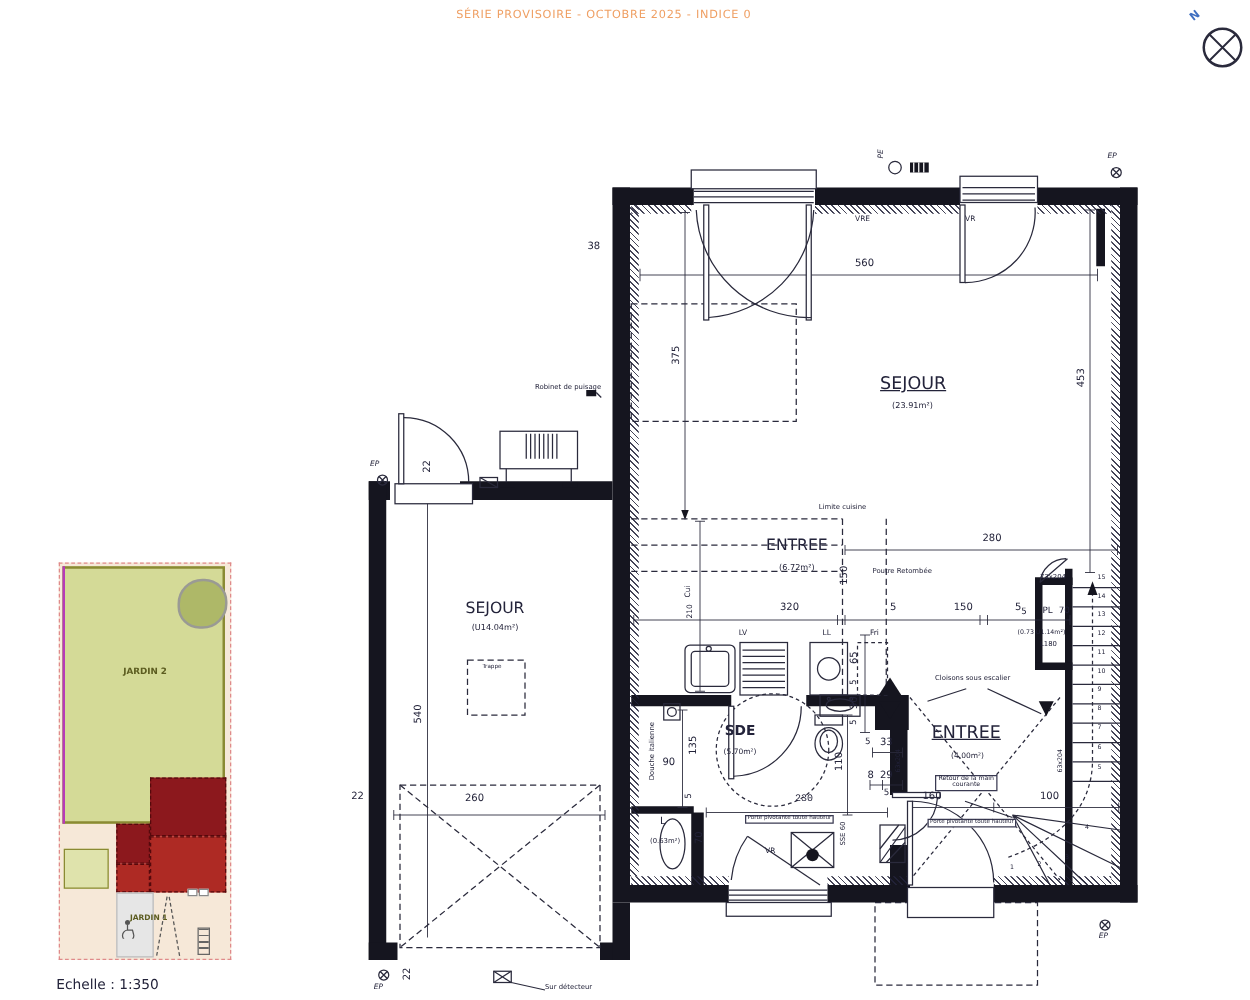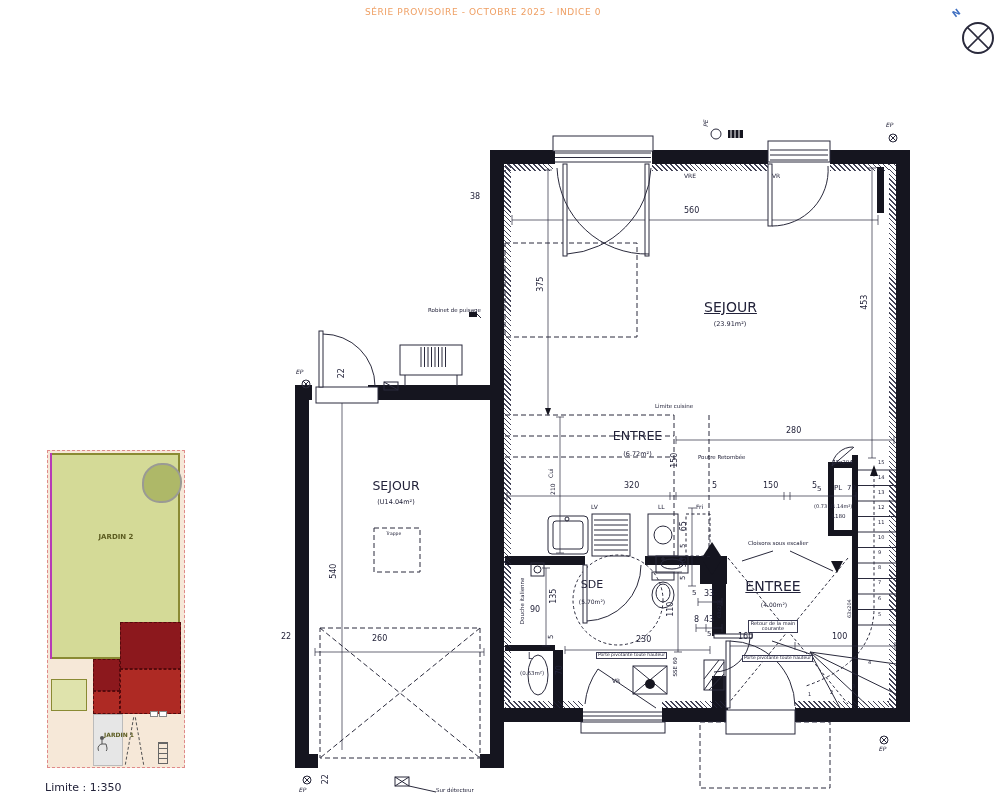--- a/index.html
+++ b/index.html
@@ -29,21 +29,21 @@
   
   #inset{position:absolute;left:47px;top:450px;width:136px;height:316px;background:#f6e8d8;border:1px dashed #e08a8a;}
   .ins{position:absolute;}
 </style>
 </head>
 <body>
 <div id="stage">
 
 <div class="t s9 title" style="left:0;top:8px;width:966px;text-align:center;">SÉRIE PROVISOIRE - OCTOBRE 2025 - INDICE 0</div>
 <div class="t s9 north-n" style="left:953px;top:9px;">N</div>
-<div class="t s11" style="left:45px;top:782px;">Limite : 1:350</div>
+<div class="t s11" style="left:45px;top:782px;">Echelle : 1:350</div>
 
 <div class="wall" style="left:490px;top:150px;width:65px;height:14px"></div>
 <div class="wall" style="left:652px;top:150px;width:116px;height:14px"></div>
 <div class="wall" style="left:830px;top:150px;width:80px;height:14px"></div>
 <div class="wall" style="left:896px;top:150px;width:14px;height:572px"></div>
 <div class="wall" style="left:490px;top:150px;width:14px;height:558px"></div>
 <div class="wall" style="left:490px;top:708px;width:93px;height:14px"></div>
 <div class="wall" style="left:662px;top:708px;width:66px;height:14px"></div>
 <div class="wall" style="left:795px;top:708px;width:115px;height:14px"></div>
 <div class="wall" style="left:295px;top:385px;width:17px;height:15px"></div>
@@ -223,21 +223,21 @@
     <path d="M967.4,27.4L988.6,48.6 M988.6,27.4L967.4,48.6" style="stroke-width:1.5"></path>
   </g>
 </svg>
 
 <div class="t s13 ctr" style="left:688px;top:300px;width:85px;">SEJOUR</div>
 <div class="t s65 ctr" style="left:700px;top:321px;width:60px;">(23.91m²)</div>
 <div class="t s12 ctr" style="left:605px;top:429px;width:65px;">ENTREE</div>
 <div class="t s65 ctr" style="left:610px;top:451px;width:55px;">(6.72m²)</div>
 <div class="t s12 ctr" style="left:362px;top:479px;width:68px;">SEJOUR</div>
 <div class="t s65 ctr" style="left:364px;top:499px;width:64px;">(U14.04m²)</div>
-<div class="t s11 ctr" style="left:572px;top:579px;width:40px;">SDE</div>
+<div class="t s11 ctr" style="left:572px;top:579px;width:40px;font-weight:bold;">SDE</div>
 <div class="t s6 ctr" style="left:567px;top:599px;width:50px;">(5.70m²)</div>
 <div class="t s13 ctr" style="left:738px;top:579px;width:70px;">ENTREE</div>
 <div class="t s6 ctr" style="left:752px;top:602px;width:44px;">(4.00m²)</div>
 <div class="t s8" style="left:528px;top:653px;">L</div>
 <div class="t s55" style="left:520px;top:671px;">(0.63m²)</div>
 
 <div class="t s55" style="left:655px;top:404px;">Limite cuisine</div>
 <div class="t s55" style="left:698px;top:455px;">Poutre Retombée</div>
 <div class="t s6" style="left:591px;top:504px;">LV</div>
 <div class="t s6" style="left:658px;top:504px;">LL</div>
@@ -275,30 +275,30 @@
 <div class="t s8" style="left:786px;top:427px;">280</div>
 <div class="t s8" style="left:624px;top:482px;">320</div>
 <div class="t s8" style="left:712px;top:482px;">5</div>
 <div class="t s8" style="left:763px;top:482px;">150</div>
 <div class="t s8" style="left:812px;top:482px;">5</div>
 <div class="t s8 rot" style="left:668px;top:456px;">150</div>
 <div class="t s6 rot" style="left:547px;top:486px;">210</div>
 <div class="t s8" style="left:530px;top:606px;">90</div>
 <div class="t s8 rot" style="left:547px;top:592px;">135</div>
 <div class="t s7 rot" style="left:549px;top:633px;">5</div>
-<div class="t s8" style="left:636px;top:636px;">230</div>
+<div class="t s8" style="left:636px;top:636px;font-family:Liberation Mono, monospace;">230</div>
 <div class="t s8 rot" style="left:664px;top:605px;">110</div>
 <div class="t s8 rot" style="left:679px;top:522px;">65</div>
 <div class="t s7 rot" style="left:681px;top:542px;">5</div>
 <div class="t s8 rot" style="left:679px;top:558px;">30</div>
 <div class="t s7 rot" style="left:681px;top:574px;">5</div>
 <div class="t s8" style="left:704px;top:590px;">33</div>
 <div class="t s7" style="left:692px;top:590px;">5</div>
 <div class="t s8" style="left:694px;top:616px;">8</div>
-<div class="t s8" style="left:704px;top:616px;">43</div>
+<div class="t s8" style="left:704px;top:616px;">29</div>
 <div class="t s7" style="left:707px;top:631px;">5</div>
 <div class="t s8" style="left:738px;top:633px;">160</div>
 <div class="t s8" style="left:832px;top:633px;">100</div>
 <div class="t s8 rot" style="left:555px;top:666px;">70</div>
 <div class="t s8 rot" style="left:327px;top:567px;">540</div>
 <div class="t s8" style="left:372px;top:635px;">260</div>
 <div class="t s8" style="left:281px;top:633px;">22</div>
 <div class="t s8 rot" style="left:321px;top:775px;">22</div>
 <div class="t s8 rot" style="left:337px;top:369px;">22</div>
 <div class="t s7" style="left:817px;top:486px;">5</div>

